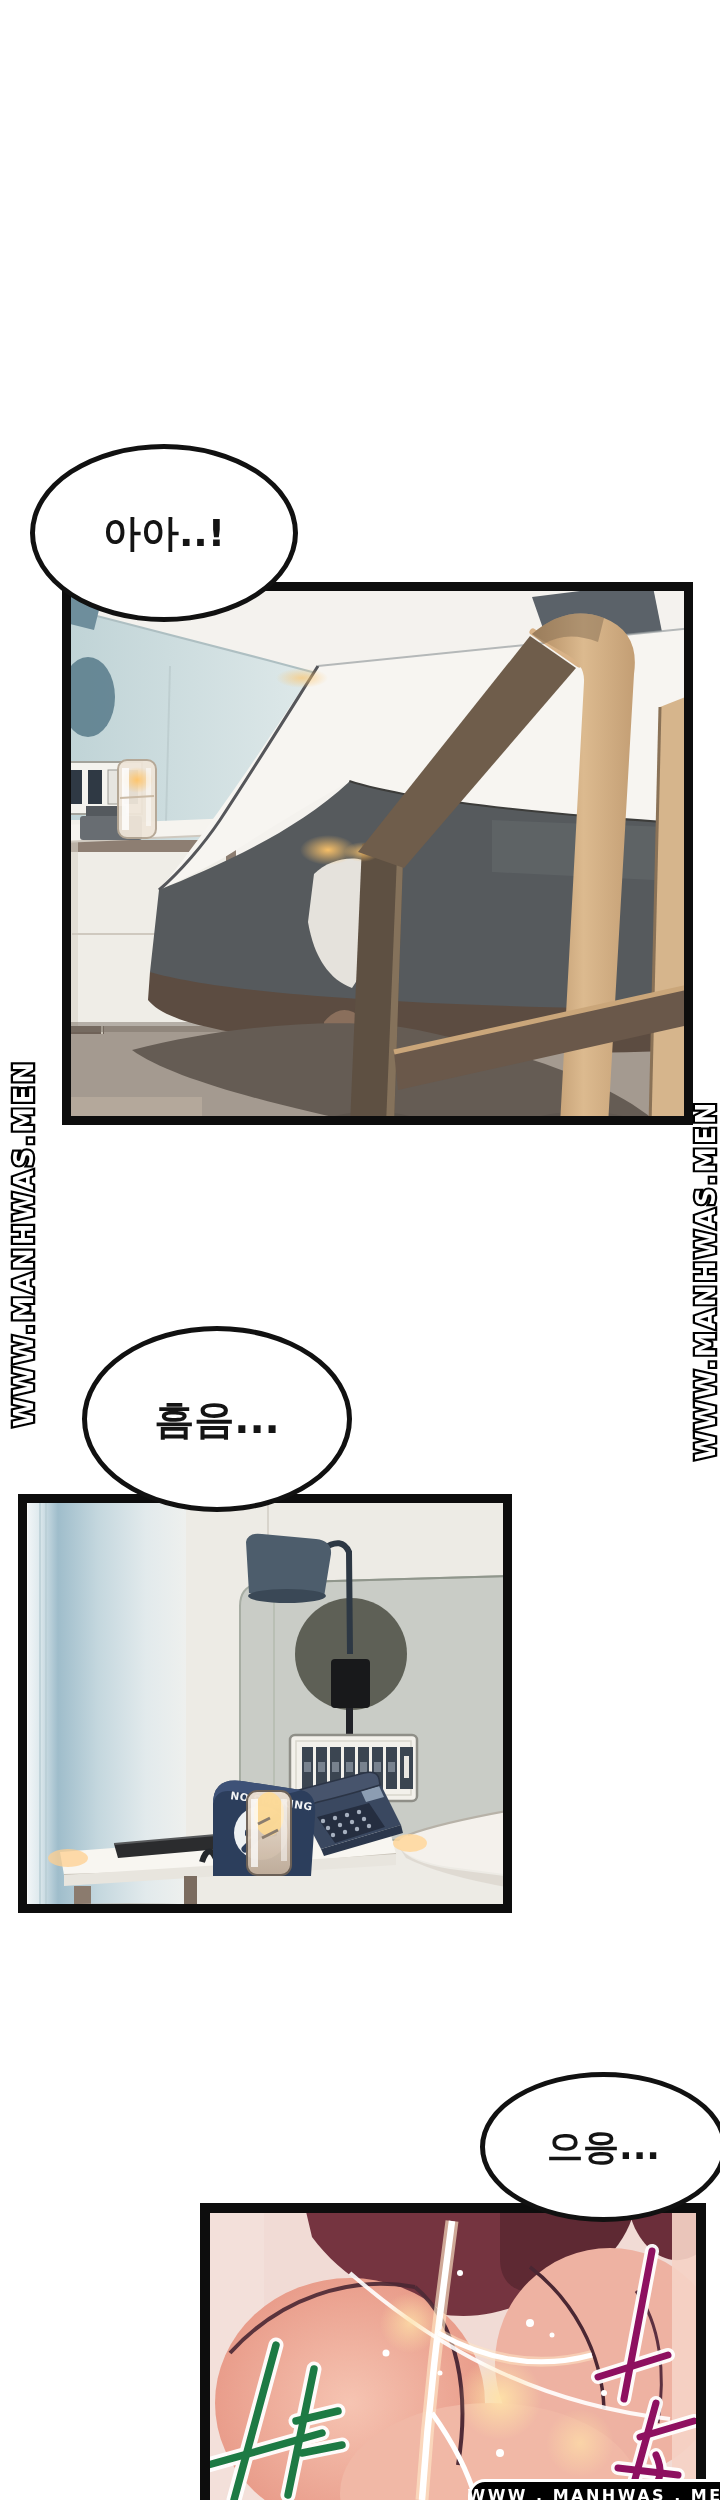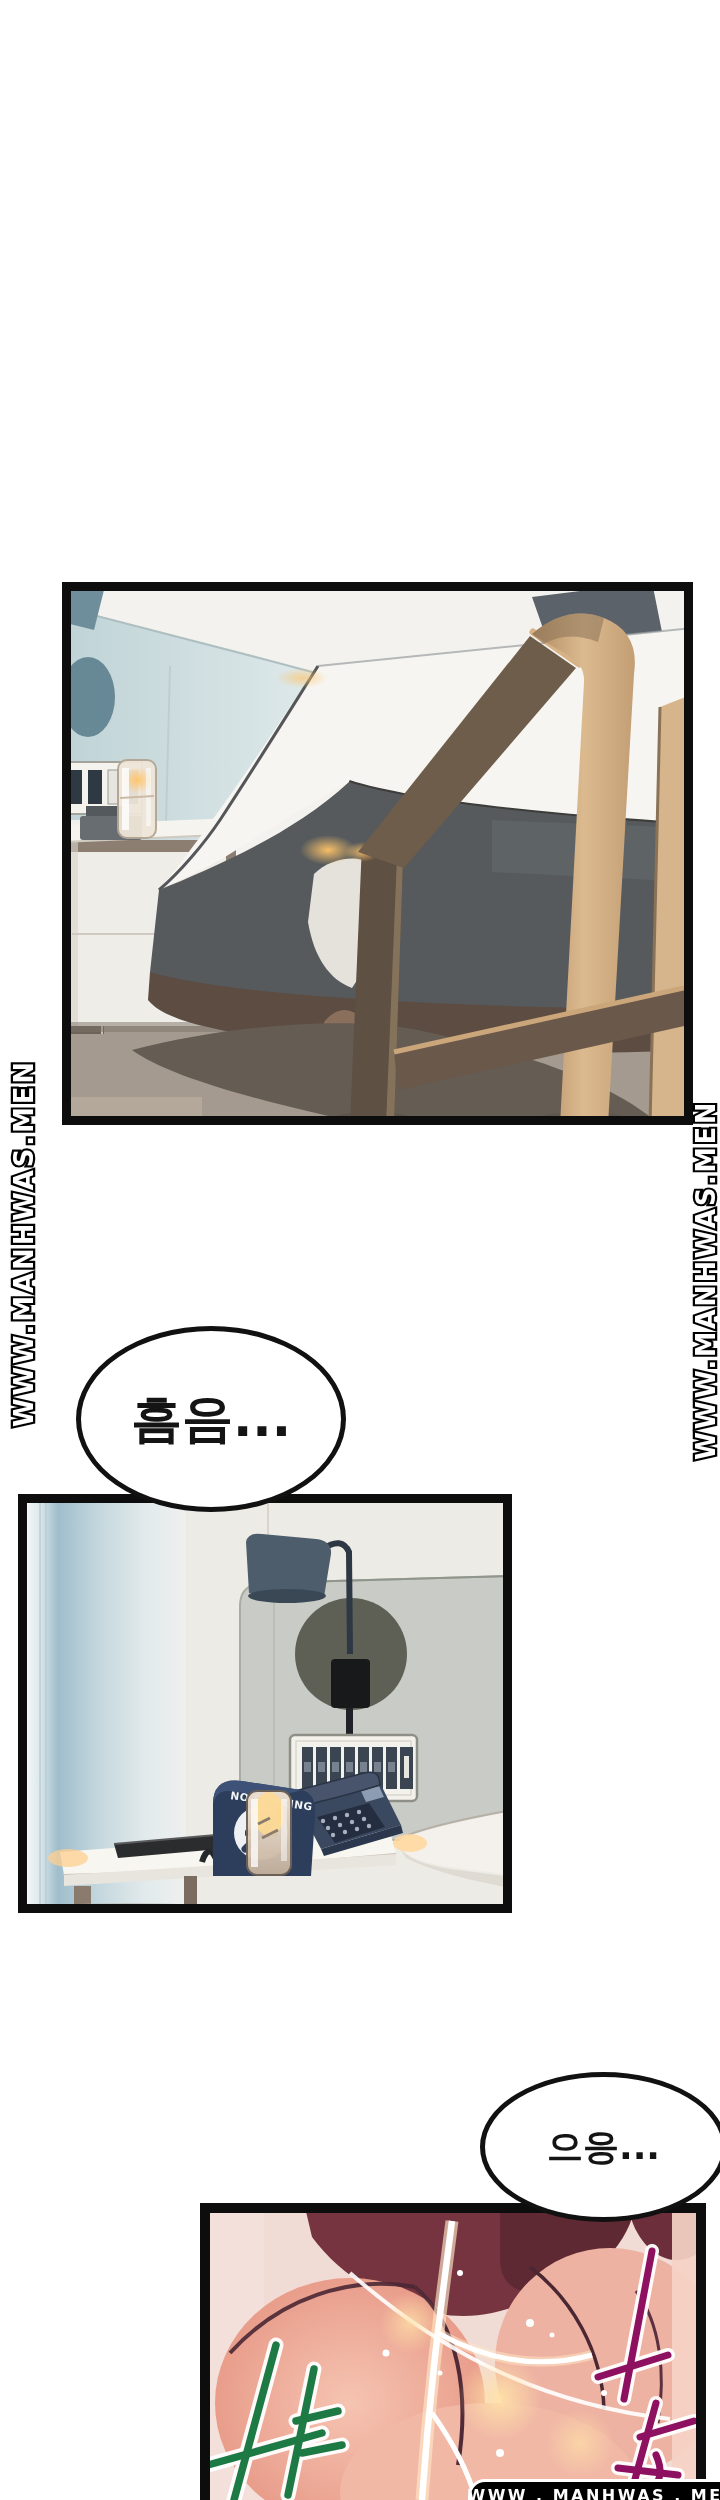--- a/index.html
+++ b/index.html
@@ -328,21 +328,24 @@
             <path d="M432,287 L456,200"></path>
         <path d="M440,234 L494,218"></path>
             <path d="M418,265 L478,272"></path>
             <path d="M456,252 C470,282 444,296 432,286"></path>
       </g>
     </g>
     <path d="M5,297 L5,5 L501,5 L501,297" fill="none" stroke="#0d0d0d" stroke-width="10"></path>
   </svg>
   </div>
 
-  <div class="bubble" style="left:76px;top:1326px;width:260px;height:176px;font-size:51px;">
+  <div class="bubble" style="left:30px;top:444px;width:258px;height:168px;font-size:38px;">
+    <span>아아..!</span>
+  </div>
+  <div class="bubble" style="left:82px;top:1326px;width:260px;height:176px;font-size:40px;">
     <span>흠음...</span>
   </div>
   <div class="bubble" style="left:480px;top:2072px;width:237px;height:140px;font-size:36px;">
     <span>으응...</span>
   </div>
 
   <div class="wm" style="left:2px;top:1048px;">
     <svg width="44" height="384" viewBox="0 0 44 384" xmlns="http://www.w3.org/2000/svg">
       <text transform="translate(31 379) rotate(-90)" font-family="DejaVu Sans, sans-serif" font-size="27" font-weight="bold" letter-spacing="3" fill="#ffffff" stroke="#000000" stroke-width="4.5" paint-order="stroke" textLength="368" lengthAdjust="spacingAndGlyphs">WWW.MANHWAS.MEN</text>
     </svg>

